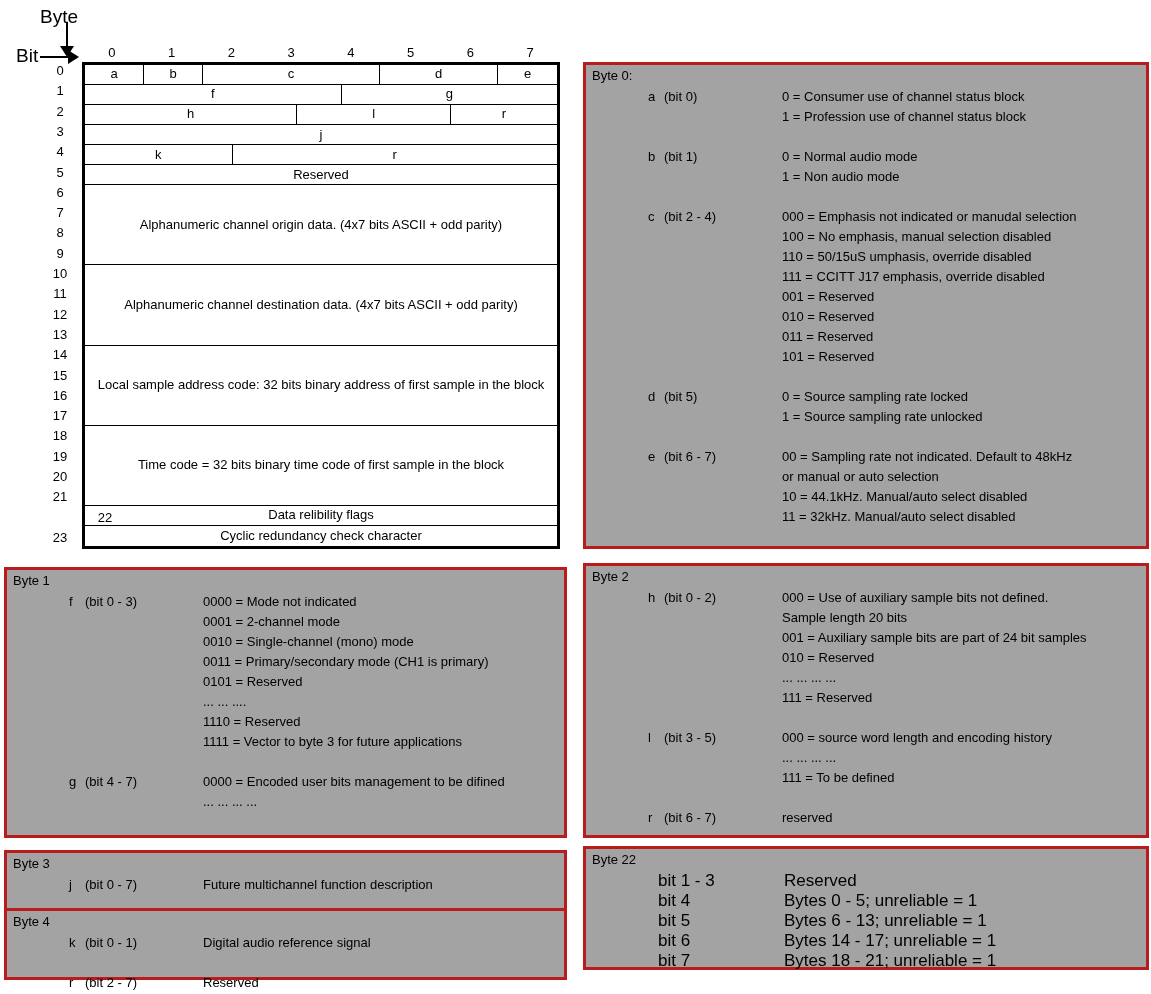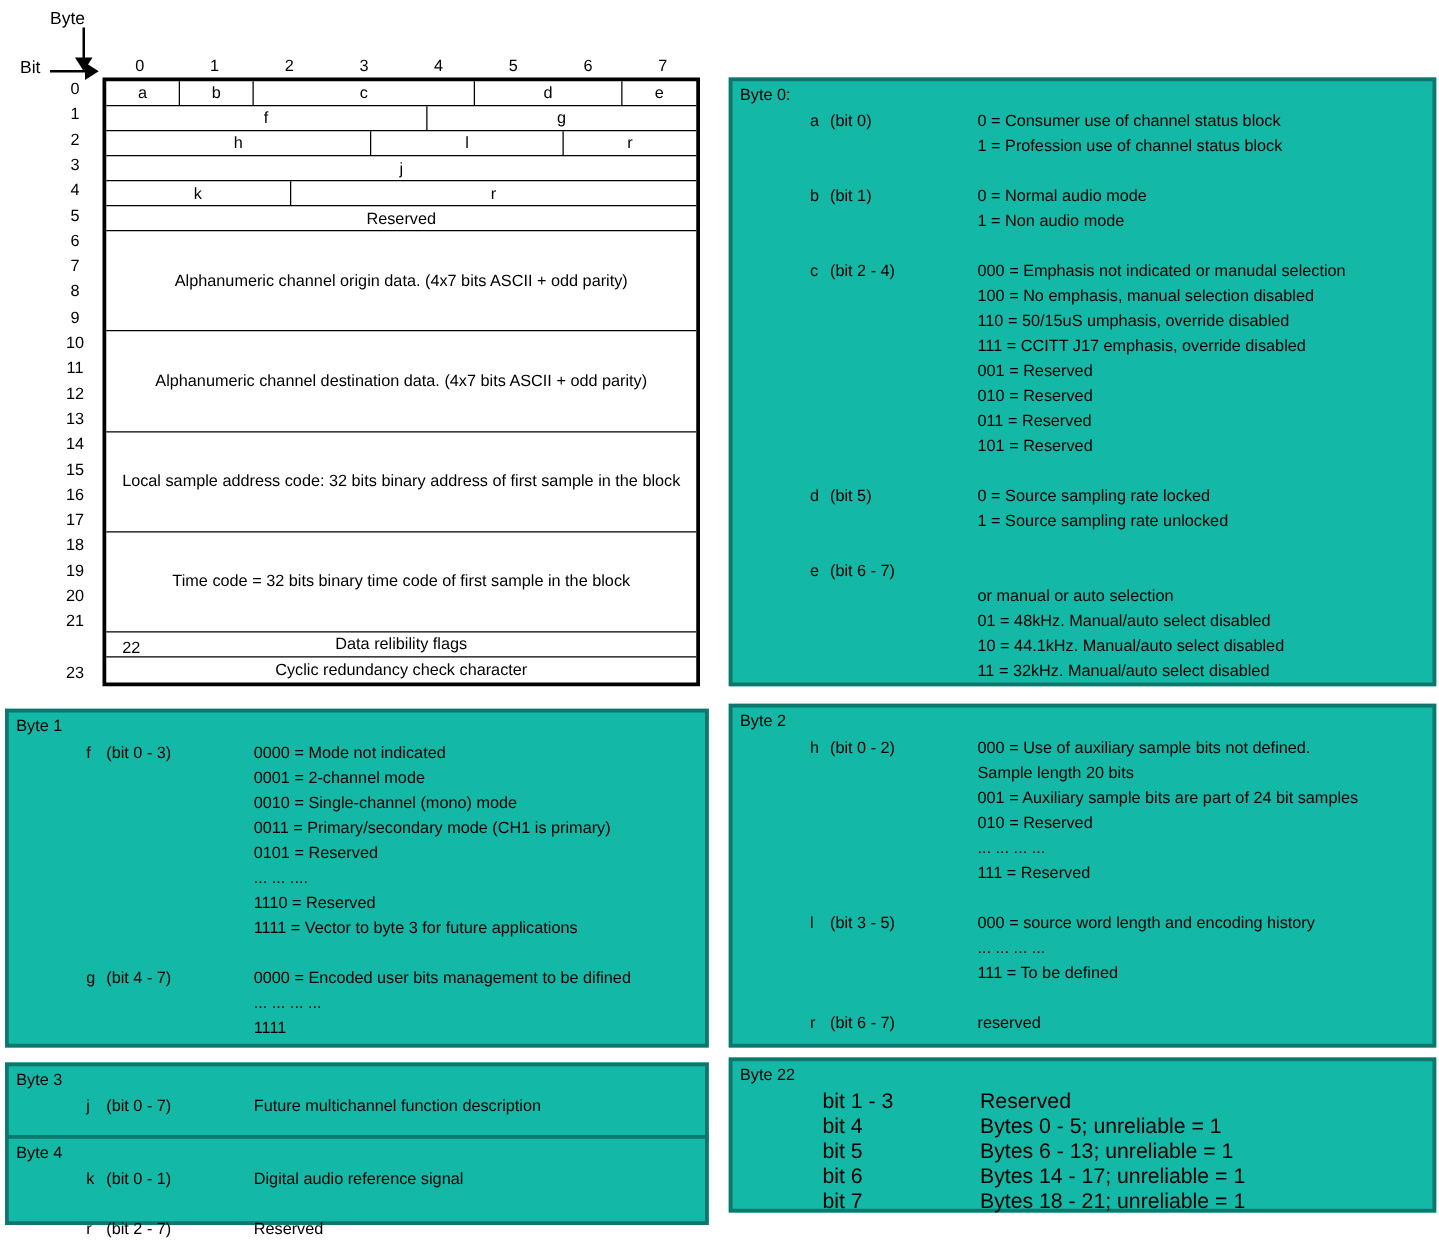--- a/index.html
+++ b/index.html
@@ -14,38 +14,38 @@
     font-family: "Liberation Sans", sans-serif;
     font-size: 13px;
     color: #000000;
     overflow: hidden;
   }
 
   
   .abs { position: absolute; }
   .panel {
     position: absolute;
-    border: 3px solid #0f766e;
-    background: #14b8a6;
+    border: 3px solid #b91c1c;
+    background: #a3a3a3;
     box-sizing: border-box;
   }
   .panel-title {
     position: absolute;
     left: 6px;
     top: 3px;
     font-size: 13px;
     white-space: nowrap;
   }
 
   
   #byte-map { position: absolute; left: 0; top: 0; width: 575px; height: 560px; }
 
   .corner-label {
     position: absolute;
-    font-size: 14px;
+    font-size: 19px;
     white-space: nowrap;
   }
   #byte-label { left: 40px; top: 6px; }
   #bit-label  { left: 16px; top: 45px; }
 
   .arrow-line { position: absolute; background: #000; }
 
   .bitnum {
     position: absolute;
     top: 45px;
@@ -303,30 +303,26 @@
         <span class="vals">0 = Source sampling rate locked</span>
       </div>
       <div class="defrow">
         <span class="sym"></span>
         <span class="bits"></span>
         <span class="vals">1 = Source sampling rate unlocked</span>
       </div>
       <div class="defrow gap">
         <span class="sym">e</span>
         <span class="bits">(bit 6 - 7)</span>
+        <span class="vals">00 = Sampling rate not indicated. Default to 48kHz</span>
       </div>
       <div class="defrow">
         <span class="sym"></span>
         <span class="bits"></span>
         <span class="vals">or manual or auto selection</span>
-      </div>
-      <div class="defrow">
-        <span class="sym"></span>
-        <span class="bits"></span>
-        <span class="vals">01 = 48kHz. Manual/auto select disabled</span>
       </div>
       <div class="defrow">
         <span class="sym"></span>
         <span class="bits"></span>
         <span class="vals">10 = 44.1kHz. Manual/auto select disabled</span>
       </div>
       <div class="defrow">
         <span class="sym"></span>
         <span class="bits"></span>
         <span class="vals">11 = 32kHz. Manual/auto select disabled</span>
@@ -379,25 +375,20 @@
       </div>
       <div class="defrow gap">
         <span class="sym">g</span>
         <span class="bits">(bit 4 - 7)</span>
         <span class="vals">0000 = Encoded user bits management to be difined</span>
       </div>
       <div class="defrow">
         <span class="sym"></span>
         <span class="bits"></span>
         <span class="vals">... ... ... ...</span>
-      </div>
-      <div class="defrow">
-        <span class="sym"></span>
-        <span class="bits"></span>
-        <span class="vals">1111</span>
       </div>
     </div>
 </div>
 
 <div class="panel" style="left:583px; top:563px; width:566px; height:275px;">
   <span class="panel-title">Byte 2</span>
   <div class="deflist">
       <div class="defrow">
         <span class="sym">h</span>
         <span class="bits">(bit 0 - 2)</span>

